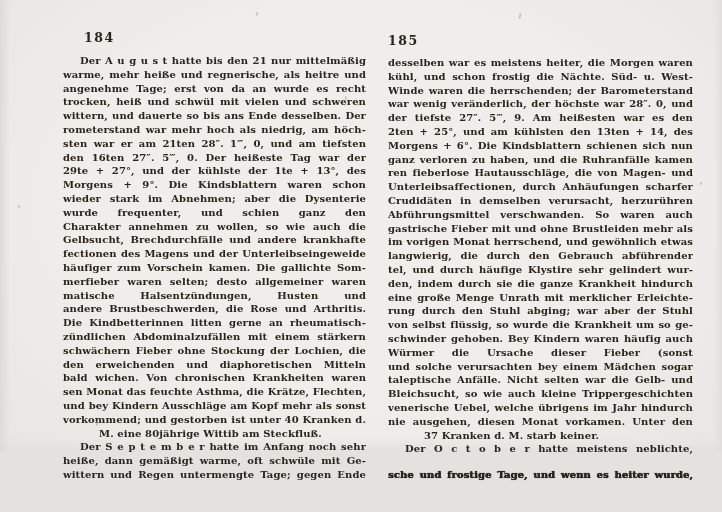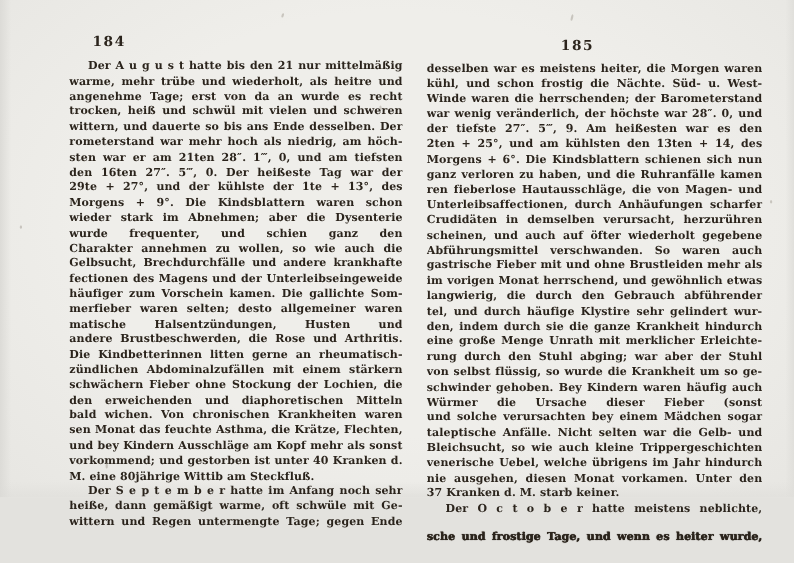--- a/index.html
+++ b/index.html
@@ -23,36 +23,36 @@
   .page.left  { left: 63px;  width: 303px; }
   .page.right { left: 388px; width: 305px; }
   .pagenum {
     font-size: 12.5px;
     font-weight: bold;
     letter-spacing: 1.5px;
     height: 13px;
     line-height: 13px;
   }
   .page.left  .pagenum { margin: 31px 0 10px 21px; text-align: left; }
-  .page.right .pagenum { margin: 34px 31px 9px 0;  text-align: center; }
+  .page.right .pagenum { margin: 34px 31px 9px 0;  text-align: left; }
   .textblock {
     font-size: 10px;
     font-weight: bold;
     line-height: 13.8px;
     letter-spacing: 0.1px;
   }
   .line {
     height: 13.8px;
     white-space: normal;
     text-align: justify;
     text-align-last: justify;
     overflow: hidden;
   }
   .line.indent { text-indent: 17px; }
-  .line.flush  { text-align-last: left; }
+  .line.flush  { text-align-last: left; margin-left: 36px; }
   .line.smudge { text-shadow: 0 0 0.9px #2b241c, 0.4px 0 0 #2b241c; margin-top: 12px; }
   .speck {
     position: absolute;
     background: #a9a49b;
     border-radius: 45%;
     opacity: 0.55;
   }
   .speck.s1 { left: 519px; top: 13px;  width: 2px; height: 6px; transform: rotate(14deg); }
   .speck.s2 { left: 345px; top: 96px;  width: 2px; height: 4px; transform: rotate(-10deg); }
   .speck.s3 { left: 96px;  top: 421px; width: 2px; height: 5px; }
@@ -63,21 +63,21 @@
 </style>
 </head>
 <body>
 
 <div class="scan">
 
   <div class="page left">
     <div class="pagenum">184</div>
     <div class="textblock">
         <div class="line indent">Der A u g u s t hatte bis den 21 nur mittelmäßig</div>
-        <div class="line">warme, mehr trübe und wiederholt, als heitre und</div>
+        <div class="line">warme, mehr heiße und regnerische, als heitre und</div>
         <div class="line">angenehme Tage; erst von da an wurde es recht</div>
         <div class="line">trocken, heiß und schwül mit vielen und schweren Ge-</div>
         <div class="line">wittern, und dauerte so bis ans Ende desselben. Der</div>
         <div class="line">rometerstand war mehr hoch als niedrig, am höch-</div>
         <div class="line">sten war er am 21ten 28″. 1‴, 0, und am tiefsten</div>
         <div class="line">den 16ten 27″. 5‴, 0.  Der heißeste Tag war der</div>
         <div class="line">29te + 27°, und der kühlste der 1te + 13°, des</div>
         <div class="line">Morgens + 9°.  Die Kindsblattern waren schon</div>
         <div class="line">wieder stark im Abnehmen; aber die Dysenterie</div>
         <div class="line">wurde frequenter, und schien ganz den epidemischen</div>
@@ -110,21 +110,20 @@
         <div class="line">kühl, und schon frostig die Nächte.  Süd- u. West-</div>
         <div class="line">Winde waren die herrschenden; der Barometerstand</div>
         <div class="line">war wenig veränderlich, der höchste war 28″. 0, und</div>
         <div class="line">der tiefste 27″. 5‴, 9.  Am heißesten war es den</div>
         <div class="line">2ten + 25°, und am kühlsten den 13ten + 14, des</div>
         <div class="line">Morgens + 6°.  Die Kindsblattern schienen sich nun</div>
         <div class="line">ganz verloren zu haben, und die Ruhranfälle kamen</div>
         <div class="line">ren fieberlose Hautausschläge, die von Magen- und</div>
         <div class="line">Unterleibsaffectionen, durch Anhäufungen scharfer</div>
         <div class="line">Crudidäten in demselben verursacht, herzurühren</div>
-        <div class="line">scheinen, und auch auf öfter wiederholt gegebene</div>
         <div class="line">Abführungsmittel verschwanden.  So waren auch</div>
         <div class="line">gastrische Fieber mit und ohne Brustleiden mehr als</div>
         <div class="line">im vorigen Monat herrschend, und gewöhnlich etwas</div>
         <div class="line">langwierig, die durch den Gebrauch abführender Mit-</div>
         <div class="line">tel, und durch häufige Klystire sehr gelindert wur-</div>
         <div class="line">den, indem durch sie die ganze Krankheit hindurch</div>
         <div class="line">eine große Menge Unrath mit merklicher Erleichte-</div>
         <div class="line">rung durch den Stuhl abging; war aber der Stuhl</div>
         <div class="line">von selbst flüssig, so wurde die Krankheit um so ge-</div>
         <div class="line">schwinder gehoben.  Bey Kindern waren häufig auch</div>

